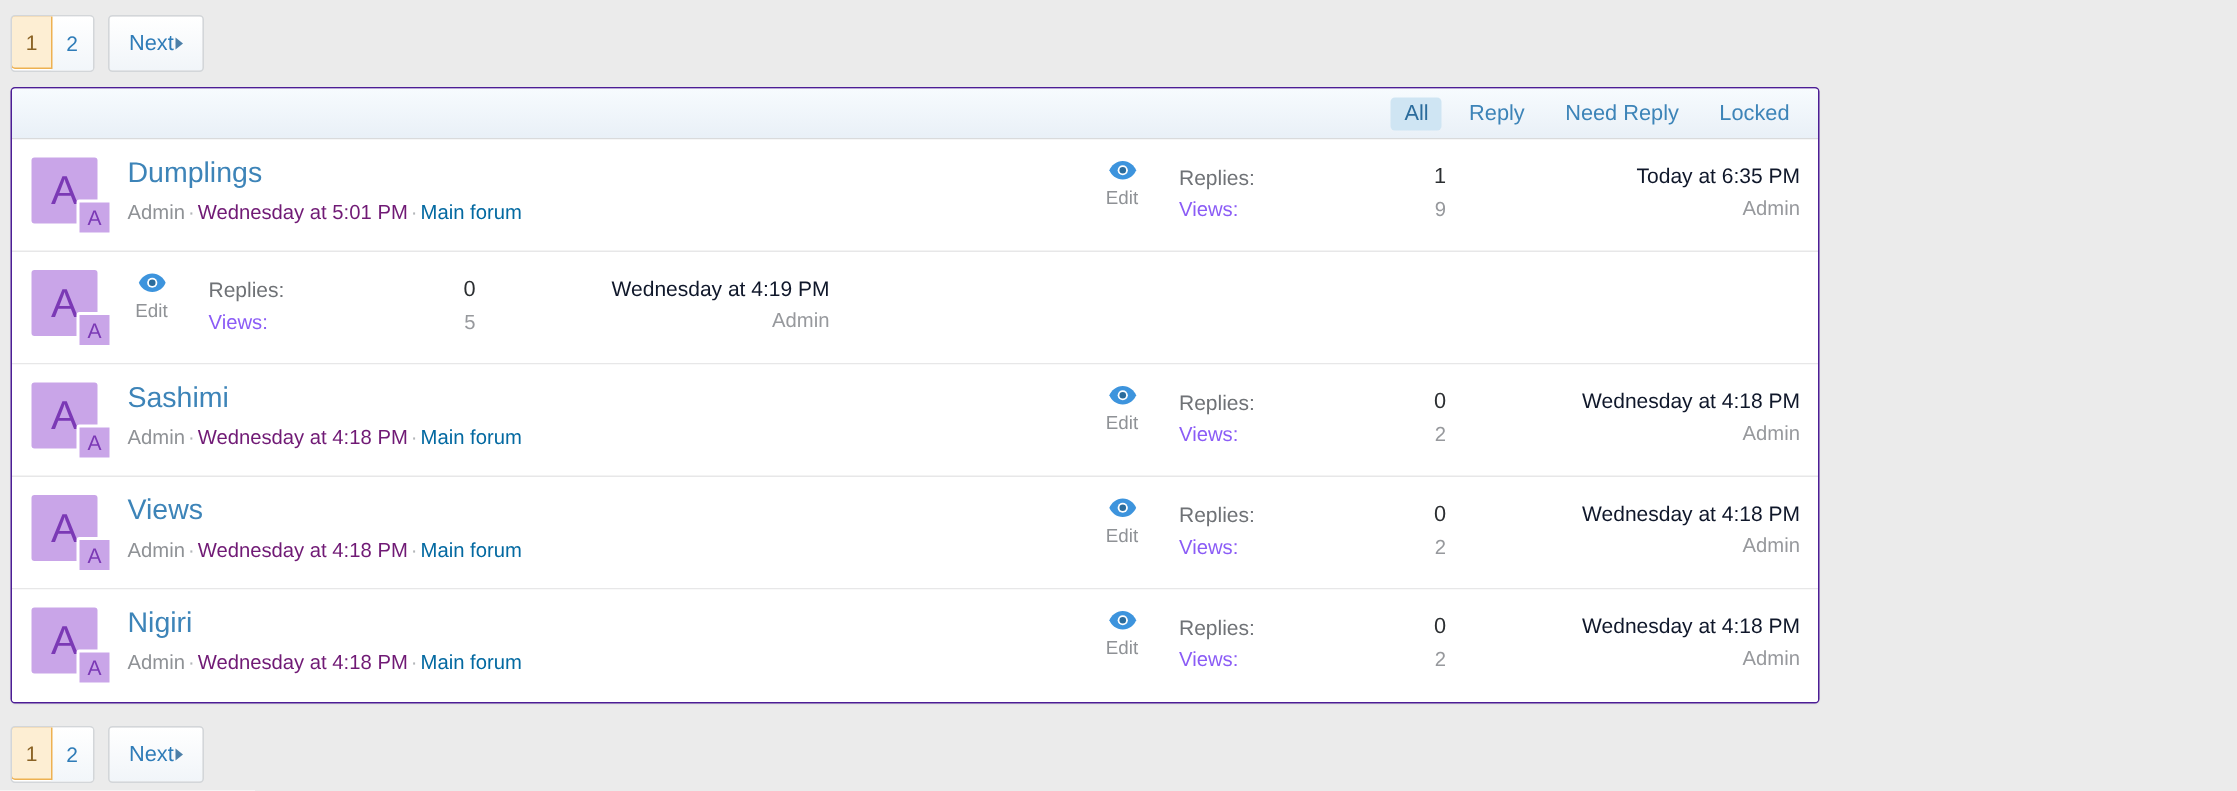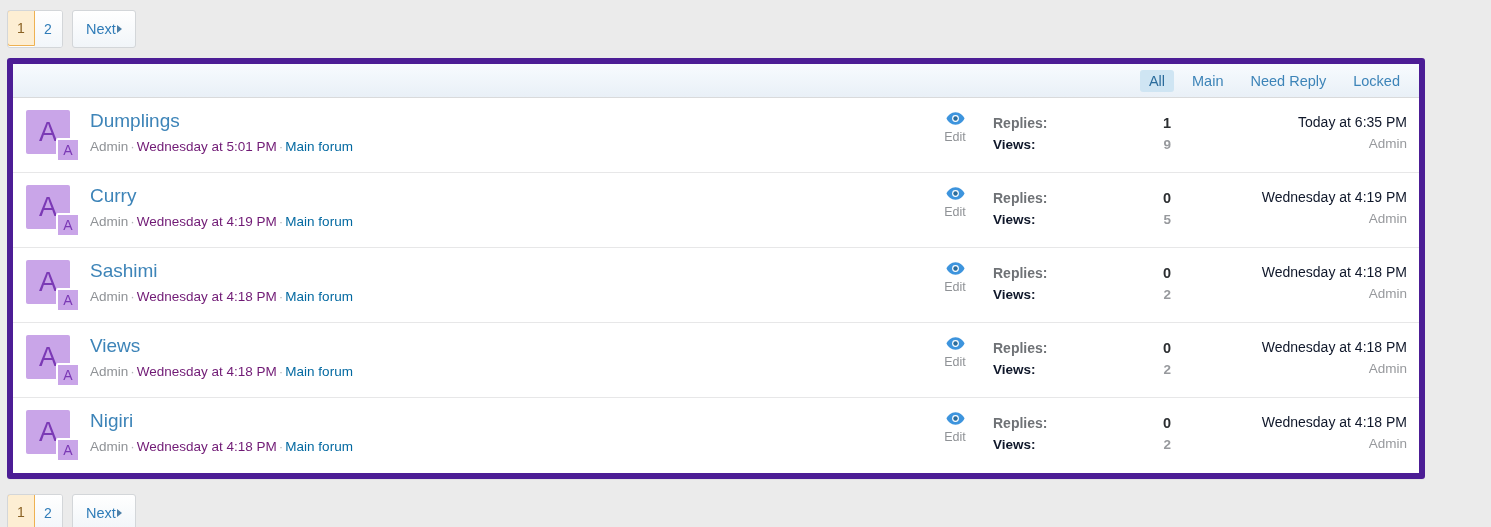--- a/index.html
+++ b/index.html
@@ -74,22 +74,22 @@
   .nextbtn .caret {
     width: 0; height: 0;
     border-left: 5px solid #4c7fa8;
     border-top: 4px solid transparent;
     border-bottom: 4px solid transparent;
   }
 
   
   .panel {
     margin: 0 0 0 7px;
-    width: 1418px;
-    border: 6px solid #4c1d95;
+    width: 1206px;
+    border: 1px solid #4c1d95;
     border-radius: 3px;
     background: #fff;
     overflow: hidden;
     box-shadow: 0 1px 1px rgba(0,0,0,0.03);
   }
 
   .panel-header {
     height: 34px;
     background: linear-gradient(#f7fbfe, #e9f0f7);
     border-bottom: 1px solid #d9dadb;
@@ -185,26 +185,25 @@
     cursor: pointer;
   }
   .col-edit .eye { display: block; margin: 0 auto 4px; }
   .col-edit .edit-label { font-size: 12.5px; color: #8f9296; }
 
   .col-stats {
     flex: 0 0 190px;
     display: flex;
     padding-left: 12px;
     padding-top: 3px;
-    font-weight: bold;
   }
   .stat-labels { flex: 1 1 auto; }
   .stat-values { flex: 0 0 60px; text-align: right; }
   .stat-l1 { font-size: 14px; color: #6f7276; line-height: 22px; }
-  .stat-l2 { font-size: 13.5px; color: #0f172a; line-height: 22px; }
+  .stat-l2 { font-size: 13.5px; color: #8b5cf6; line-height: 22px; }
   .stat-v1 { font-size: 14.5px; color: #2b2e31; line-height: 22px; }
   .stat-v2 { font-size: 13.5px; color: #97999d; line-height: 22px; }
 
   .col-last {
     flex: 0 0 236px;
     text-align: right;
     padding-top: 2px;
   }
   .last-date {
     font-size: 14px;
@@ -231,21 +230,21 @@
     <span>Next</span>
     <span class="caret"></span>
   </div>
 </div>
 
 <div class="panel">
 
   <div class="panel-header">
     <div class="tabs">
       <div class="tab active">All</div>
-      <div class="tab">Main</div>
+      <div class="tab">Reply</div>
       <div class="tab">Need Reply</div>
       <div class="tab">Locked</div>
     </div>
   </div>
 
   <div class="row">
     <div class="avatar-wrap">
       <div class="avatar-main">A</div>
       <div class="avatar-mini">A</div>
     </div>
@@ -277,26 +276,20 @@
       <div class="last-date">Today at 6:35 PM</div>
       <div class="last-user">Admin</div>
     </div>
   </div>
 
   <div class="row">
     <div class="avatar-wrap">
       <div class="avatar-main">A</div>
       <div class="avatar-mini">A</div>
     </div>
-    <div class="row-main">
-      <span class="thread-title">Curry</span>
-      <div class="thread-meta">
-        <span class="author">Admin</span><span class="sep">·</span><span class="date">Wednesday at 4:19 PM</span><span class="sep">·</span><span class="node">Main forum</span>
-      </div>
-    </div>
     <div class="col-edit">
       <svg class="eye" width="19" height="15" viewBox="0 0 19 15">
         <path d="M9.5 1.3C5.2 1.3 1.7 4.4 0.6 7.5c1.1 3.1 4.6 6.2 8.9 6.2s7.8-3.1 8.9-6.2C17.3 4.4 13.8 1.3 9.5 1.3z" fill="#3d94dd"></path>
         <circle cx="9.5" cy="7.5" r="3.4" fill="#ffffff"></circle>
         <circle cx="9.5" cy="7.5" r="2.2" fill="#2b6c9c"></circle>
       </svg>
       <div class="edit-label">Edit</div>
     </div>
     <div class="col-stats">
       <div class="stat-labels">

